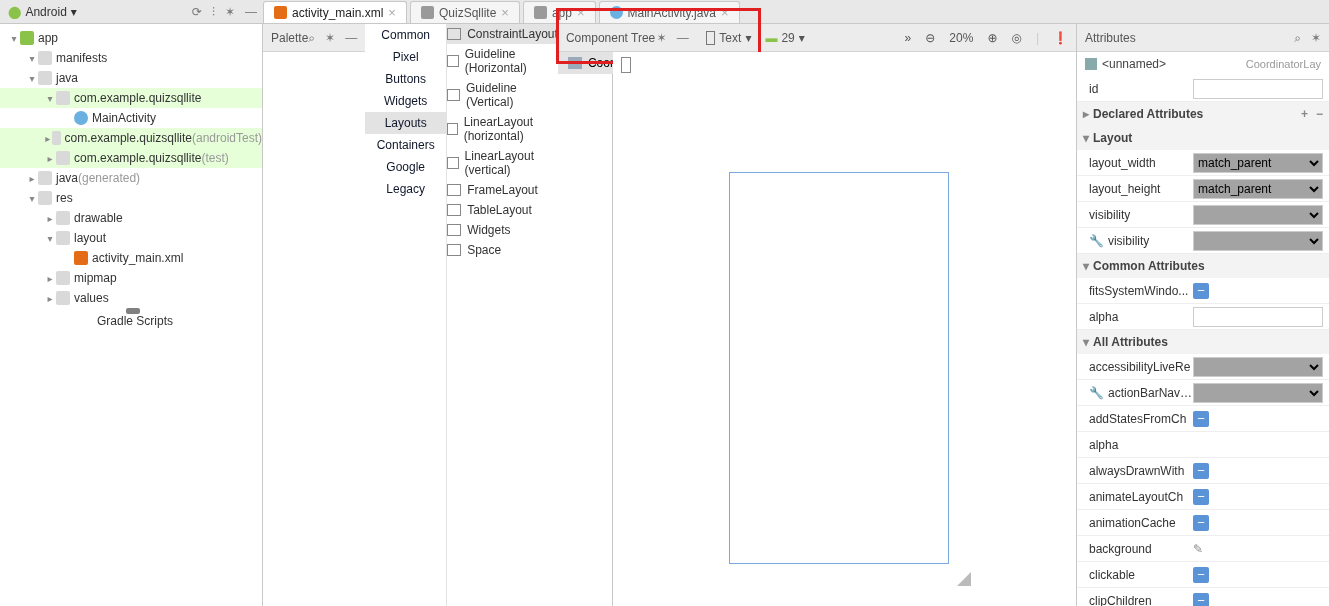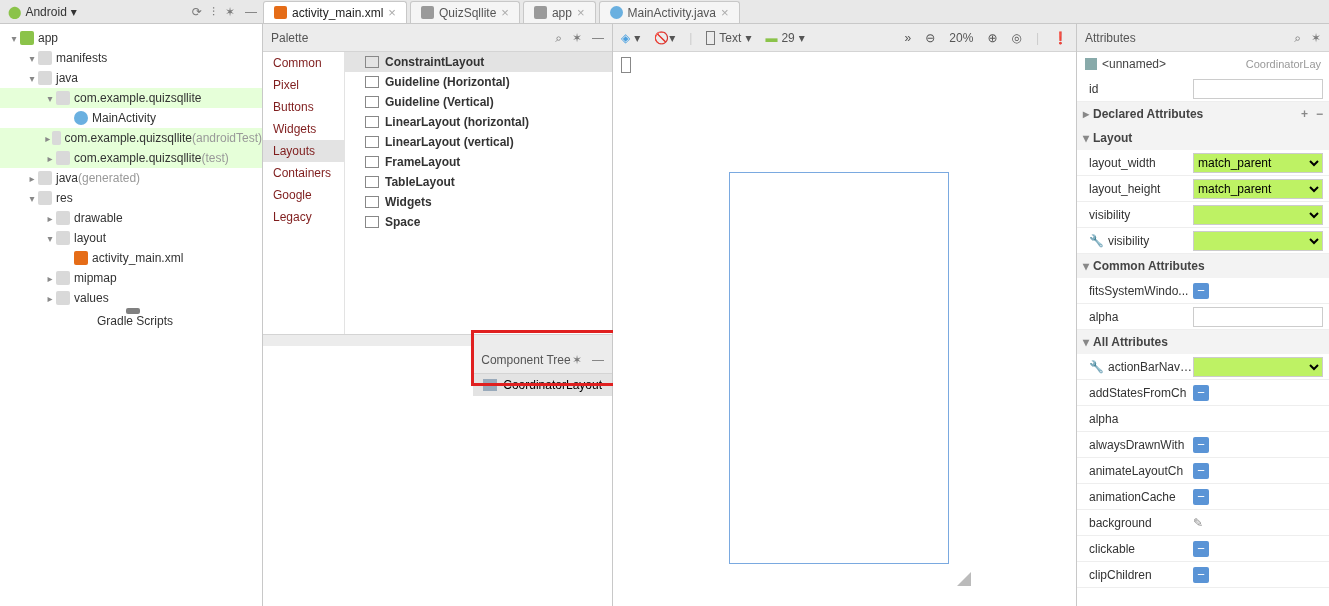--- a/index.html
+++ b/index.html
@@ -35,37 +35,37 @@
 .proj .fico.cir { background:#6ab0e0; border-radius:50%; }
 .proj .fico.xmlf { background:#e56c17; }
 .proj .fico.gradle { background:#808080; }
 .proj .lbl { color: #333; }
 .proj .lbl.dim { color: #999; }
 .proj .hl { background: #e6ffd9; }
 .cnt { display:inline; }
 
 
 .editor-col { flex: 1; display: flex; min-width: 0; }
-.palette-col { width: 350px; display: flex; flex-direction: column; border-right: 1px solid #c8c8c8; background: #fff; }
+.palette-col { width: 350px; display: flex; flex-direction: row; border-right: 1px solid #c8c8c8; background: #fff; }
 .design-col { flex: 1; display: flex; flex-direction: column; background: #fff; border-right: 1px solid #c8c8c8; }
 .attr-col { width: 252px; background: #fff; display: flex; flex-direction: column; }
 
 
 .panel-hdr { height: 28px; background: #ececec; border-bottom: 1px solid #d4d4d4; display:flex; align-items:center; padding: 0 8px; color:#555; }
 .panel-hdr .ttl { flex:1; }
 .panel-hdr .acts { display:flex; gap:10px; color:#7a7a7a; }
 .panel-hdr .acts span { cursor:pointer; }
 
 
 .palette-body { flex: 1; display:flex; min-height:0; }
 .pal-cats { width: 82px; border-right:1px solid #e3e3e3; }
-.pal-cats div { padding: 4px 10px; color:#7f1d1d; cursor:pointer; }
+.pal-cats div { padding: 4px 10px; color:#0f172a; cursor:pointer;text-align:center; }
 .pal-cats div.sel { background:#e3e3e3; }
 .pal-items { flex:1; overflow:auto; }
-.pal-items .pi { display:flex; align-items:center; gap:6px; padding:3px 20px; color:#333; cursor:pointer;font-weight:bold; }
+.pal-items .pi { display:flex; align-items:center; gap:6px; padding:3px 0; color:#333; cursor:pointer; }
 .pal-items .pi.sel { background:#e3e3e3; }
 .pal-items .pii { width:14px; height:12px; display:inline-block; border:1px solid #888; }
 .pal-spacer { height: 12px; border-top:1px solid #d4d4d4; background:#ececec; }
 
 
 .comp-tree { height: 260px; display:flex; flex-direction:column;align-items:flex-end; }
 .comp-body { flex:1; background:#fff; position:relative; }
 .comp-row { display:flex; align-items:center; gap:6px; padding:4px 10px; background:#e3e3e3; }
 .comp-row .cti { width:14px; height:12px; background:#9ab; }
 .red-box { position:absolute; left:-2px; top:-16px; width:205px; height:56px; border:3px solid #e02020; pointer-events:none; }
@@ -81,21 +81,21 @@
 .phone-frame { position:absolute; left:116px; top:120px; width:220px; height:392px; border:1px solid #7aa9e0; background:#fff; }
 .resize-grip { position:absolute; left:340px; top:516px; width:18px; height:18px; }
 .resize-grip::before { content:""; position:absolute; right:0; bottom:0; width:0; height:0; border-style:solid; border-width:0 0 14px 14px; border-color:transparent transparent #bbb transparent; }
 
 
 .attr-body { flex:1; overflow:auto; }
 .attr-row { display:flex; align-items:center; height:26px; padding:0 6px; border-bottom:1px solid #eee; }
 .attr-row .k { width: 110px; color:#333; overflow:hidden; text-overflow:ellipsis; white-space:nowrap; padding-left:6px; }
 .attr-row .v { flex:1; }
 .attr-row input[type=text] { width:100%; height:20px; border:1px solid #ccc; padding:0 3px; font-size:12px; }
-.attr-row select { width:100%; height:20px; border:1px solid #ccc; font-size:12px; background:#bef264; }
+.attr-row select { width:100%; height:20px; border:1px solid #ccc; font-size:12px; background:#a3a3a3; }
 .attr-sec { background:#f3f3f3; font-weight:bold; color:#444; display:flex; align-items:center; height:24px; padding:0 6px; }
 .attr-sec .arr { color:#888; margin-right:4px; }
 .chk { width:16px; height:16px; background:#5a94d6; color:#fff; display:flex; align-items:center; justify-content:center; font-size:13px; border-radius:2px; }
 .picker { color:#888; }
 .attr-top { display:flex; align-items:center; height:24px; padding:0 8px; color:#444; }
 .attr-top .typ { color:#999; margin-left:auto; font-size:11px; }
 .tiny-ico { width:12px;height:12px;display:inline-block;background:#8aa; margin-right:5px; }
 .wrench { color:#777; margin-right:4px; }
 .sec-actions { margin-left:auto; color:#888; display:flex; gap:8px; }
 </style>
@@ -389,20 +389,24 @@
         <div class="attr-row">
             <span class="k">alpha</span>
             <span class="v"><input type="text" style=""></span>
           </div>
         <div class="attr-sec">
             <span class="arr">▾</span>
             <span>All Attributes</span>
           </div>
         <div id="all-attrs">
             <div class="attr-row">
+              <span class="k">accessibilityLiveRe</span>
+              <span class="v"><select><option></option></select></span>
+            </div>
+            <div class="attr-row">
               <span class="k"><span class="wrench">🔧</span>actionBarNavMod</span>
               <span class="v"><select><option></option></select></span>
             </div>
             <div class="attr-row">
               <span class="k">addStatesFromCh</span>
               <span class="v">
                 <span class="chk">−</span>
               </span>
             </div>
             <div class="attr-row">

